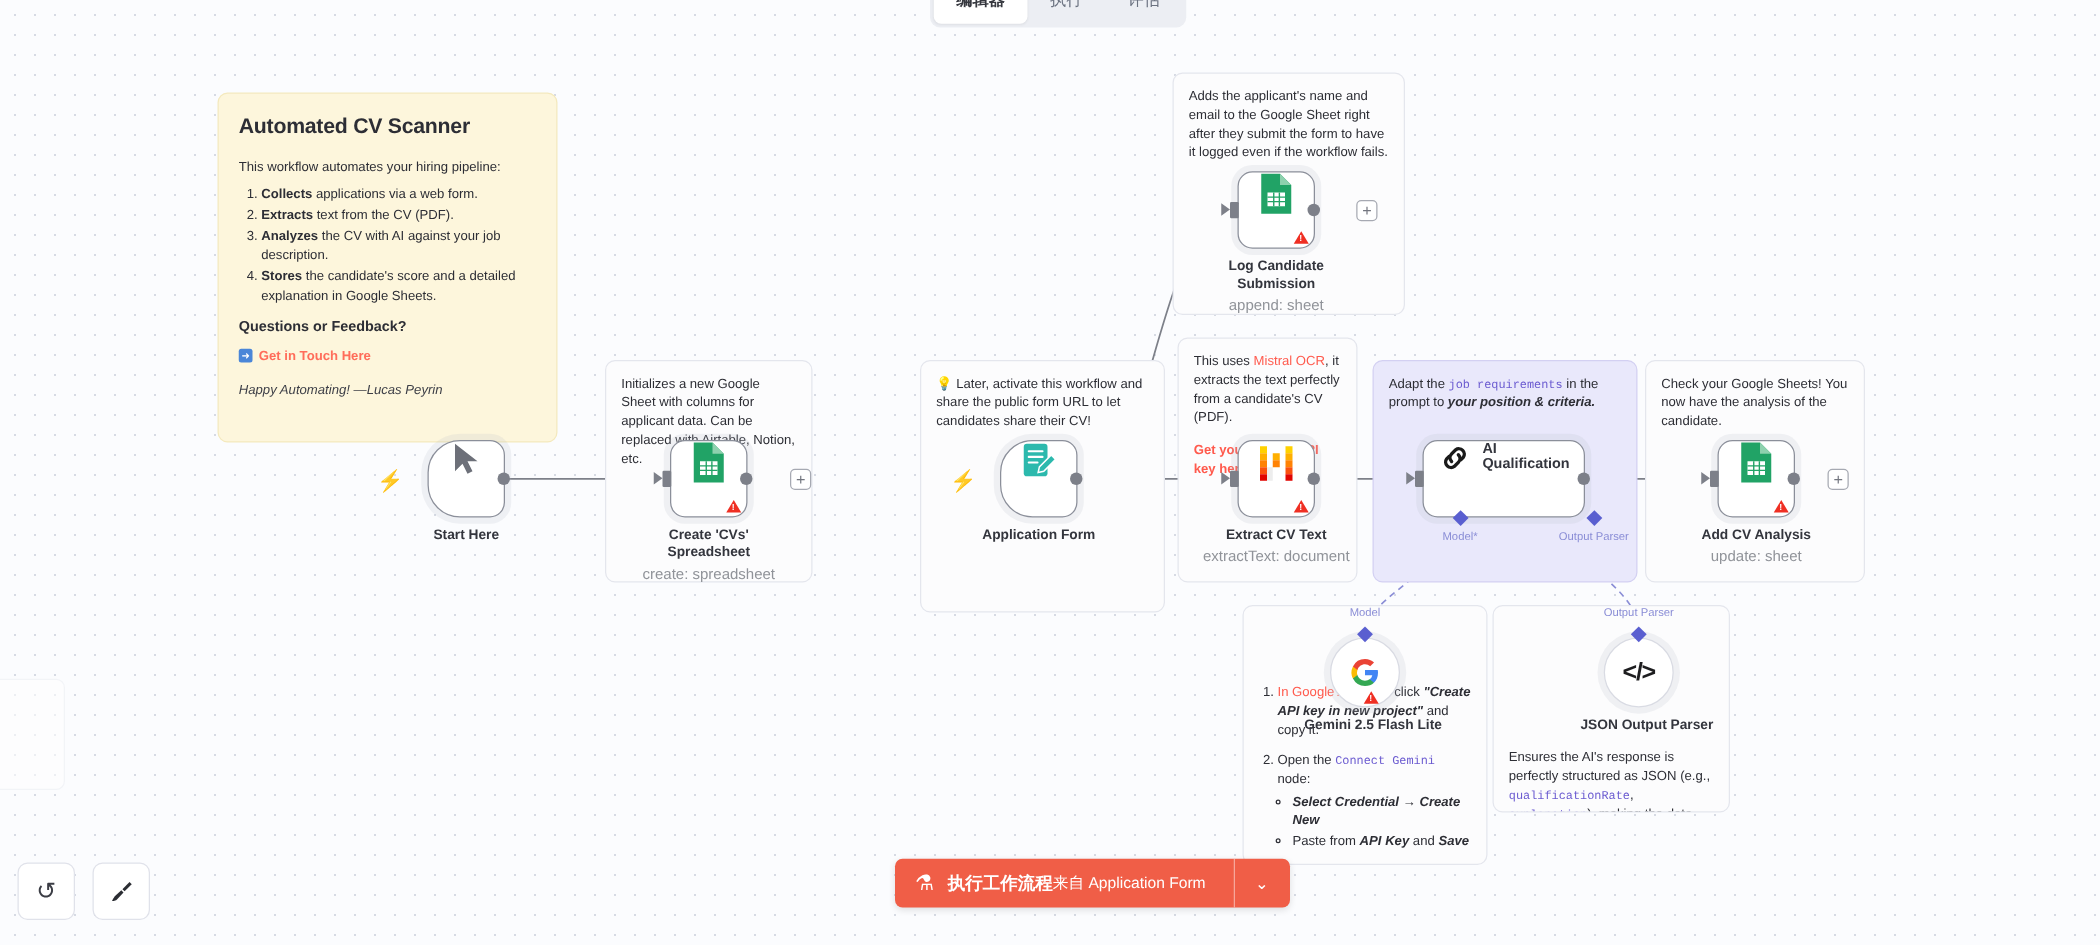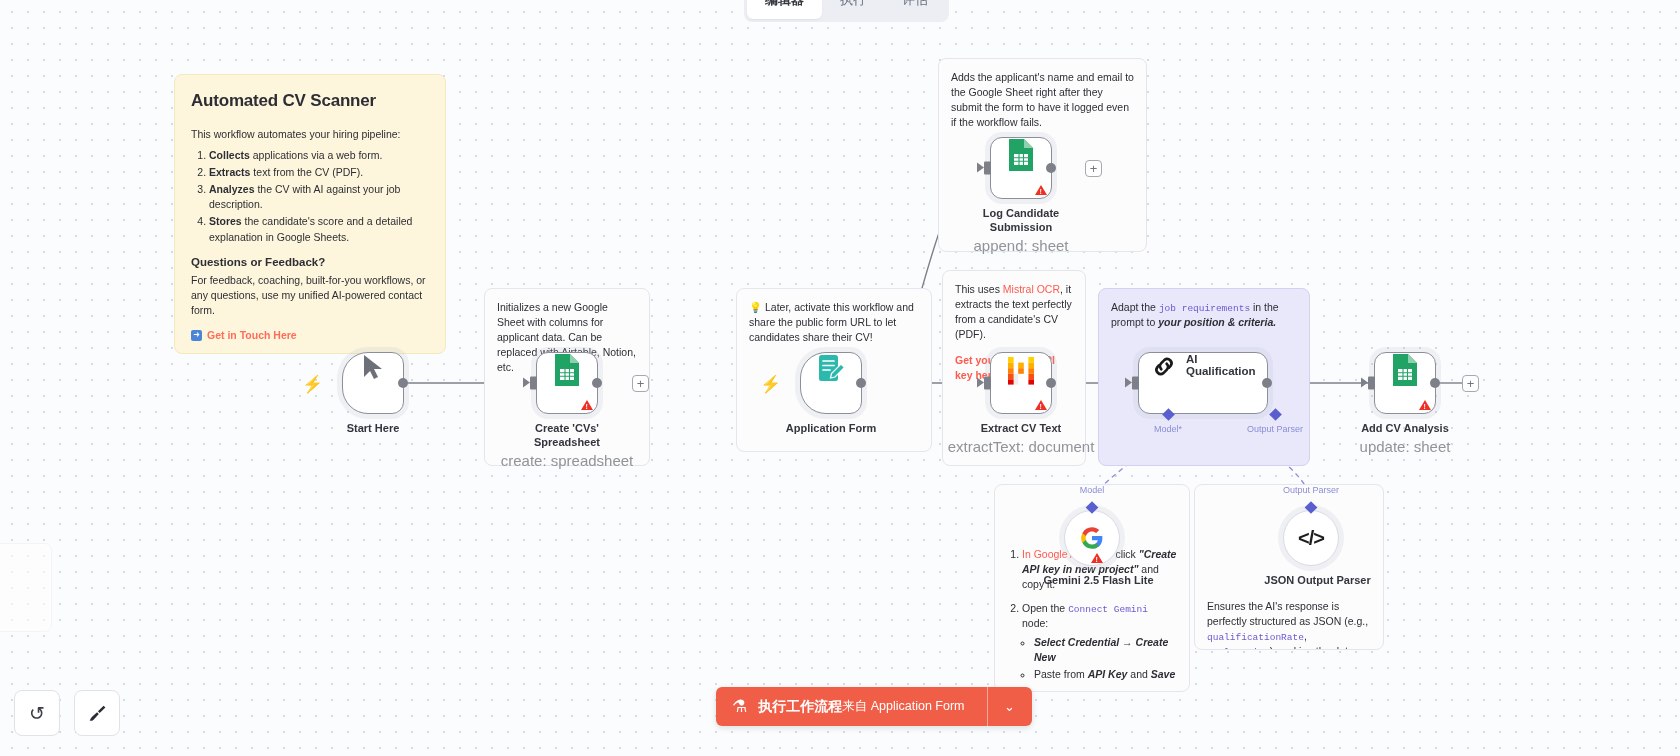--- a/index.html
+++ b/index.html
@@ -100,21 +100,21 @@
     padding-left: 12px; gap: 9px;
   }
   .node-caption {
     position:absolute; top:70px; left:50%;
     transform:translateX(-50%);
     text-align:center; white-space:nowrap;
     font-size:11px; font-weight:700; color:#33353d;
     line-height:1.25;
   }
   .node-sub {
-    font-size:15px; font-weight:400; color:#909399; margin-top:2px;
+    font-size:12px; font-weight:400; color:#909399; margin-top:2px;
   }
   .warn {
     position:absolute; right:4px; bottom:3px;
     width:0;height:0;
     border-left:6px solid transparent; border-right:6px solid transparent;
     border-bottom:10px solid #ef2f23;
   }
   .warn::after{
     content:"!"; position:absolute; left:-1.6px; top:3px;
     font-size:7px; color:#fff; font-weight:700; line-height:1;
@@ -238,21 +238,20 @@
   <div class="abs sticky-yellow">
     <h1>Automated CV Scanner</h1>
     <p>This workflow automates your hiring pipeline:</p>
     <ol>
       <li><b>Collects</b><span> applications via a web form.</span></li>
       <li><b>Extracts</b><span> text from the CV (PDF).</span></li>
       <li><b>Analyzes</b><span> the CV with AI against your job description.</span></li>
       <li><b>Stores</b><span> the candidate's score and a detailed explanation in Google Sheets.</span></li>
     </ol>
     <h2>Questions or Feedback?</h2>
-    <p>For feedback, coaching, built-for-you workflows, or any questions, use my unified AI-powered contact form.</p>
     <div class="link-row">
       <span class="link-ico">➜</span>
       <span class="link-txt">Get in Touch Here</span>
     </div>
     <div class="sig">Happy Automating! —Lucas Peyrin</div>
   </div>
 
   <div class="abs" style="left:342px; top:352px;">
     <div class="abs" style="left:-40px; top:22px;"><span class="bolt">⚡</span></div>
     <div class="node trigger">
@@ -280,21 +279,21 @@
       <div class="port-out"></div>
     </div>
     <div class="node-caption">
       <span>Create 'CVs'</span><br>
       <span>Spreadsheet</span>
       <div class="node-sub">create: spreadsheet</div>
     </div>
   </div>
   <div class="abs plus" style="left:632px; top:375px;">+</div>
 
-  <div class="abs sticky" style="left:938px; top:58px; width:209px; height:194px;">
+  <div class="abs sticky" style="left:938px; top:58px; width:186px; height:194px;">
     <span>Adds the applicant's name and email to the Google Sheet right after they submit the form to have it logged even if the workflow fails.</span>
   </div>
   <div class="abs" style="left:990px; top:137px;">
     <div class="node">
       <div class="port-in"></div>
       <svg width="30" height="34" viewBox="0 0 30 34">
         <path d="M3 1 h15 l9 9 v23 h-24 z" fill="#21a366"></path>
         <path d="M18 1 l9 9 h-9 z" fill="#8ed1ae"></path>
         <rect x="8" y="16" width="14" height="11" fill="#fff"></rect>
         <path d="M8 19.7 h14 M8 23.3 h14 M13 16 v11 M17.5 16 v11" stroke="#21a366" stroke-width="1.1"></path>
@@ -303,21 +302,21 @@
       <div class="port-out"></div>
     </div>
     <div class="node-caption">
       <span>Log Candidate</span><br>
       <span>Submission</span>
       <div class="node-sub">append: sheet</div>
     </div>
   </div>
   <div class="abs plus" style="left:1085px; top:160px;">+</div>
 
-  <div class="abs sticky" style="left:736px; top:288px; width:196px; height:164px;">
+  <div class="abs sticky" style="left:736px; top:288px; width:196px; height:202px;">
     <span>💡</span>
     <span>Later, activate this workflow and share the public form URL to let candidates share their CV!</span>
   </div>
   <div class="abs" style="left:800px; top:352px;">
     <div class="abs" style="left:-40px; top:22px;"><span class="bolt">⚡</span></div>
     <div class="node trigger">
       <svg width="30" height="32" viewBox="0 0 30 32">
         <rect x="3" y="2" width="19" height="26" rx="2.5" fill="#2cb9ad"></rect>
         <path d="M7 8 h11 M7 12.5 h11 M7 17 h7" stroke="#fff" stroke-width="1.7" stroke-linecap="round"></path>
         <path d="M25 11 l3.5 3.5 L19 24 l-4.5 1 1-4.5 Z" fill="#2cb9ad" stroke="#fff" stroke-width="1.2"></path>
@@ -376,20 +375,23 @@
       <div class="dm"></div>
       <div class="lb">Model*</div>
     </div>
 
     <div class="ai-port" style="left:109px; top:58px; display:flex;flex-direction:column;align-items:center;">
       <div class="dm"></div>
       <div class="lb">Output Parser</div>
     </div>
   </div>
 
+  <div class="abs sticky" style="left:1316px; top:288px; width:176px; height:178px;">
+    <span>Check your Google Sheets! You now have the analysis of the candidate.</span>
+  </div>
   <div class="abs" style="left:1374px; top:352px;">
     <div class="node">
       <div class="port-in"></div>
       <svg width="30" height="34" viewBox="0 0 30 34">
         <path d="M3 1 h15 l9 9 v23 h-24 z" fill="#21a366"></path>
         <path d="M18 1 l9 9 h-9 z" fill="#8ed1ae"></path>
         <rect x="8" y="16" width="14" height="11" fill="#fff"></rect>
         <path d="M8 19.7 h14 M8 23.3 h14 M13 16 v11 M17.5 16 v11" stroke="#21a366" stroke-width="1.1"></path>
       </svg>
       <div class="warn"></div>

